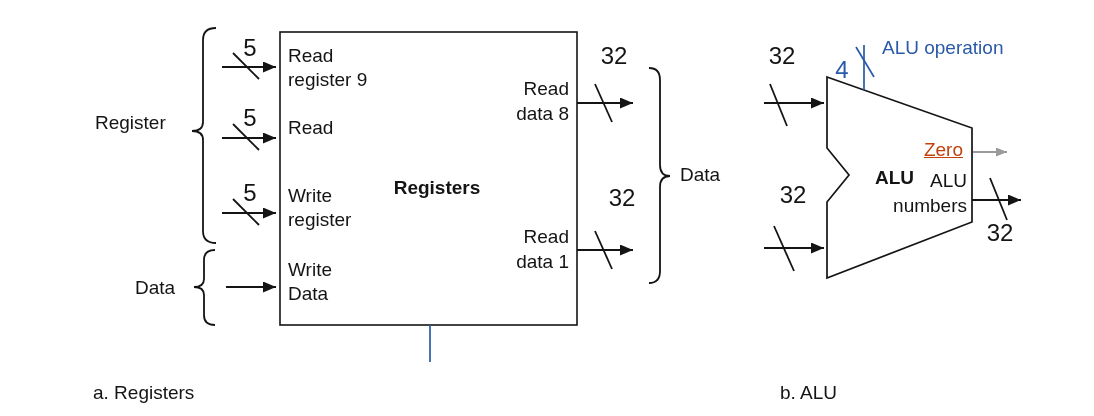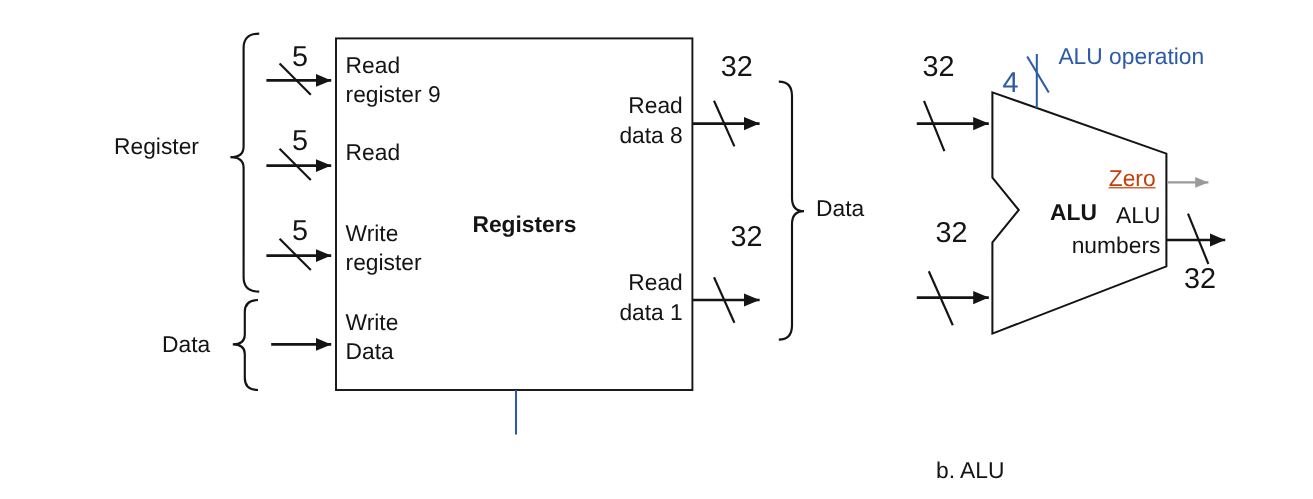--- a/index.html
+++ b/index.html
@@ -106,20 +106,21 @@
 
   <div class="t rgt lh25" style="left:429px;top:76px;width:140px;"><span>Read</span><br><span>data 8</span></div>
   <div class="t rgt lh25" style="left:429px;top:224px;width:140px;"><span>Read</span><br><span>data 1</span></div>
 
   <div class="t num ctr" style="left:614px;top:44px;">32</div>
   <div class="t num ctr" style="left:622px;top:186px;">32</div>
 
   <div class="t" style="left:680px;top:163px;">Data</div>
 
 
+  <div class="t" style="left:93px;top:381px;">a. Registers</div>
 
   <div class="t num ctr" style="left:782px;top:44px;">32</div>
   <div class="t num ctr" style="left:793px;top:183px;">32</div>
 
   <div class="t num ctr blue" style="left:842px;top:58px;">4</div>
   <div class="t blue" style="left:882px;top:36px;">ALU operation</div>
 
   <div class="t gray rgt" style="left:823px;top:138px;width:140px;">Zero</div>
 
   <div class="t bold" style="left:875px;top:166px;">ALU</div>

